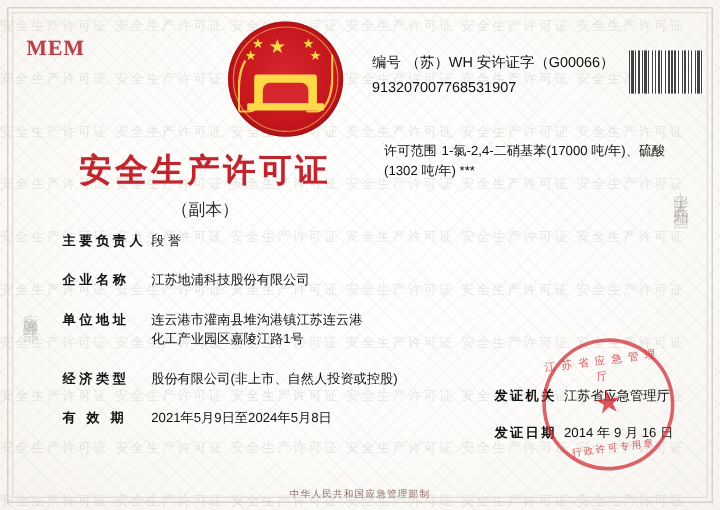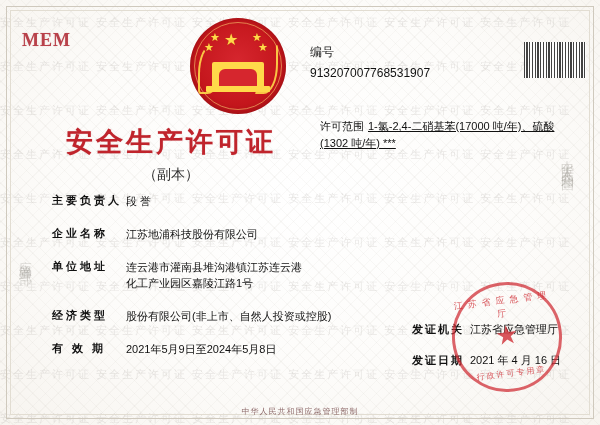--- a/index.html
+++ b/index.html
@@ -205,21 +205,20 @@
 
   
   .scope {
     position: absolute;
     left: 320px;
     top: 118px;
     width: 260px;
     font-size: 11px;
     color: #111;
     line-height: 17px;
-    text-decoration: underline;
   }
   .scope-label {
     float: left;
     margin-right: 4px;
   }
 
   
   .fields {
     position: absolute;
     left: 52px;
@@ -386,20 +385,21 @@
     <div class="gate"></div>
     <div class="base"></div>
   </div>
 
   <div class="cert-title">安全生产许可证</div>
   <div class="cert-subtitle">（副本）</div>
 
   <div class="hdr">
     <div class="hdr-row">
       <span class="hdr-label">编号</span>
+      <span class="hdr-value">（苏）WH 安许证字（G00066）</span>
     </div>
     <div class="hdr-row">
       <span class="hdr-value">913207007768531907</span>
     </div>
   </div>
 
   <div class="barcode"></div>
 
   <div class="scope">
     <span class="scope-label">许可范围</span>
@@ -436,21 +436,21 @@
     </div>
   </div>
 
   <div class="issue">
     <div class="issue-row">
       <span class="issue-label">发证机关</span>
       <span>江苏省应急管理厅</span>
     </div>
     <div class="issue-row">
       <span class="issue-label">发证日期</span>
-      <span>2021 年 4 月 16 日</span>
+      <span>2014 年 9 月 16 日</span>
     </div>
   </div>
 
   <div class="seal">
     <div class="seal-top">江苏省应急管理厅</div>
     <div class="seal-star">★</div>
     <div class="seal-bottom">行政许可专用章</div>
   </div>
 
   <div class="footer">中华人民共和国应急管理部制</div>

